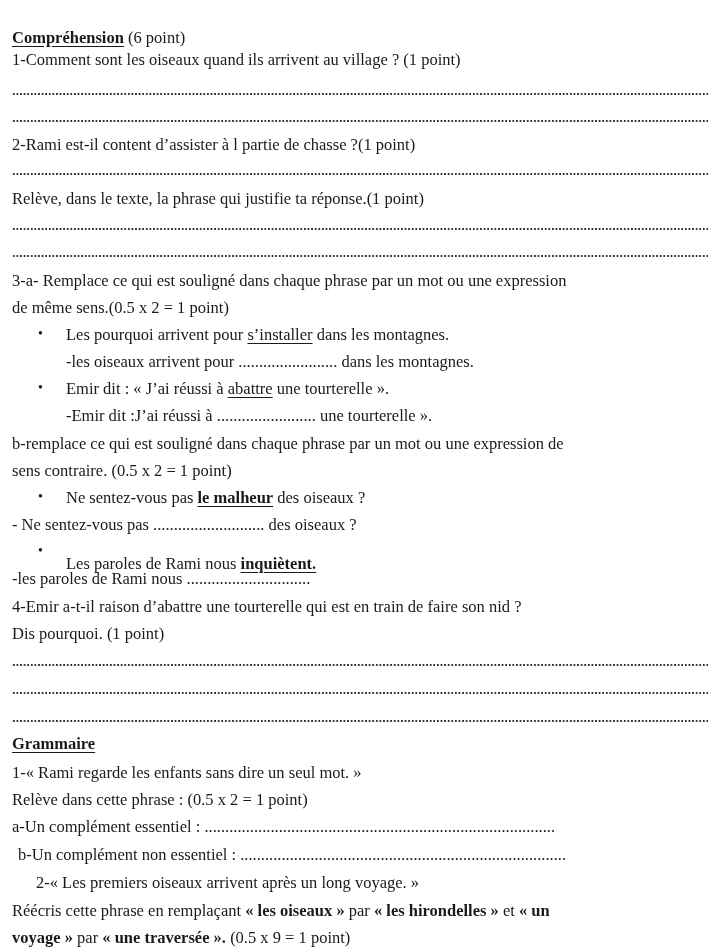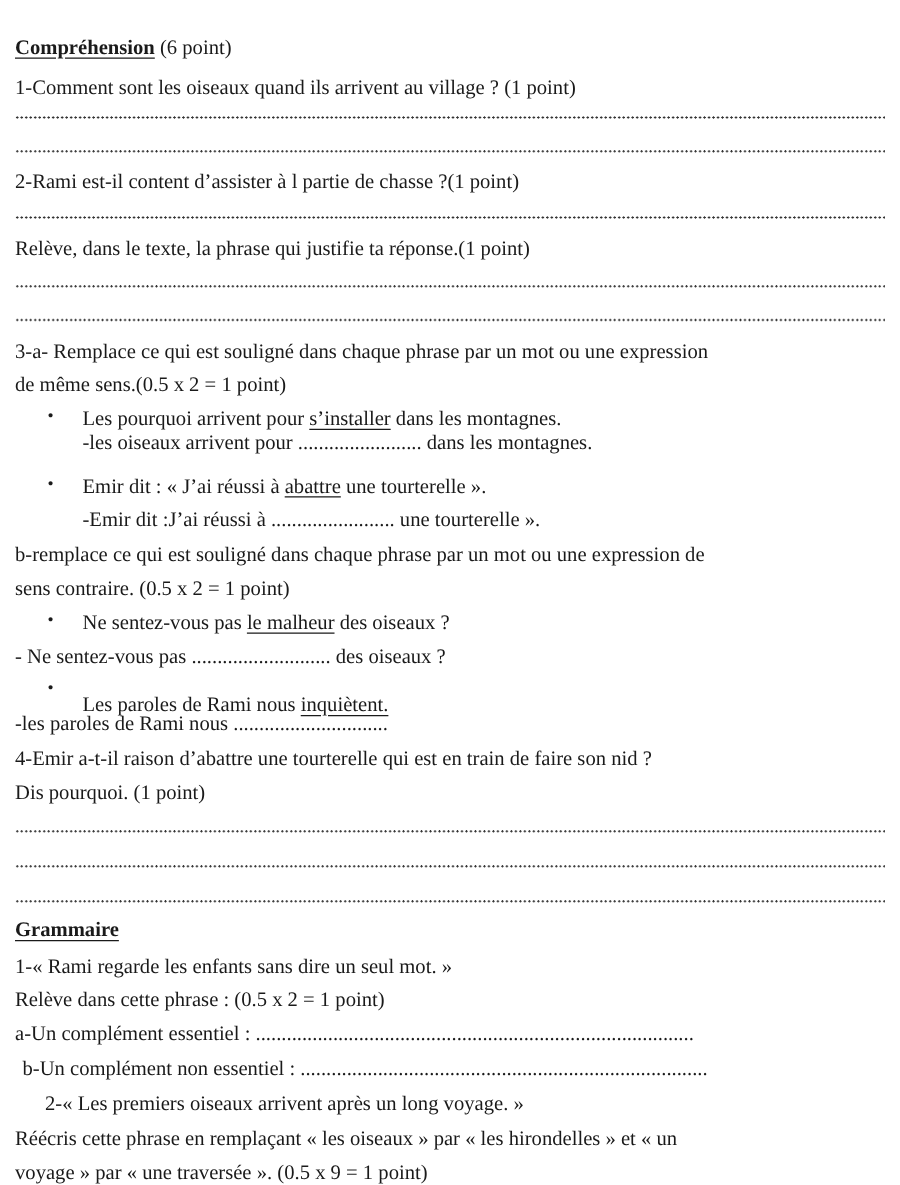--- a/index.html
+++ b/index.html
@@ -11,48 +11,48 @@
     .line { position: absolute; left: 12px; white-space: nowrap; line-height: 20px; }
     .indent1 { left: 66px; }
     .indent2 { left: 66px; }
     .bullet { position: absolute; left: 38px; font-size: 14px; }
     .dots {
       position: absolute; left: 12px; right: 12px; height: 2px;
       background-image: radial-gradient(circle, #333 0.8px, transparent 1px);
       background-size: 3.6px 2px; background-repeat: repeat-x;
     }
     .u { text-decoration: underline; text-underline-offset: 3px; text-decoration-thickness: 1px; margin-top: 24px; }
-    .b { font-weight: normal; }
+    .b { font-weight: bold; }
     .title { font-weight: bold; text-decoration: underline; text-underline-offset: 3px; }
   </style>
 </head>
 <body>
 
 <div class="line" style="top:0px;margin-top:28px;">
   <span class="title">Compréhension</span><span> (6 point)</span>
 </div>
 
-<div class="line" style="top:60px;">1-Comment sont les oiseaux quand ils arrivent au village ? (1 point)</div>
+<div class="line" style="top:50px;">1-Comment sont les oiseaux quand ils arrivent au village ? (1 point)</div>
 <div class="dots" style="top:93px;"></div>
 <div class="dots" style="top:120px;"></div>
 
 <div class="line" style="top:135px;">2-Rami est-il content d’assister à l partie de chasse ?(1 point)</div>
 <div class="dots" style="top:173px;"></div>
 <div class="line" style="top:189px;">Relève, dans le texte, la phrase qui justifie ta réponse.(1 point)</div>
 <div class="dots" style="top:228px;"></div>
 <div class="dots" style="top:255px;"></div>
 
 <div class="line" style="top:271px;">3-a- Remplace ce qui est souligné dans chaque phrase par un mot ou une expression</div>
 <div class="line" style="top:298px;">de même sens.(0.5 x 2 = 1 point)</div>
 
 <span class="bullet" style="top:326px;">•</span>
 <div class="line indent1" style="top:325px;">
   <span>Les pourquoi arrivent pour </span><span class="u">s’installer</span><span> dans les montagnes.</span>
 </div>
-<div class="line indent2" style="top:344px;">-les oiseaux arrivent pour ........................ dans les montagnes.</div>
+<div class="line indent2" style="top:352px;">-les oiseaux arrivent pour ........................ dans les montagnes.</div>
 
 <span class="bullet" style="top:380px;">•</span>
 <div class="line indent1" style="top:379px;">
   <span>Emir dit : « J’ai réussi à </span><span class="u">abattre</span><span> une tourterelle ».</span>
 </div>
 <div class="line indent2" style="top:406px;">-Emir dit :J’ai réussi à ........................ une tourterelle ».</div>
 
 <div class="line" style="top:434px;">b-remplace ce qui est souligné dans chaque phrase par un mot ou une expression de</div>
 <div class="line" style="top:461px;">sens contraire. (0.5 x 2 = 1 point)</div>
 

